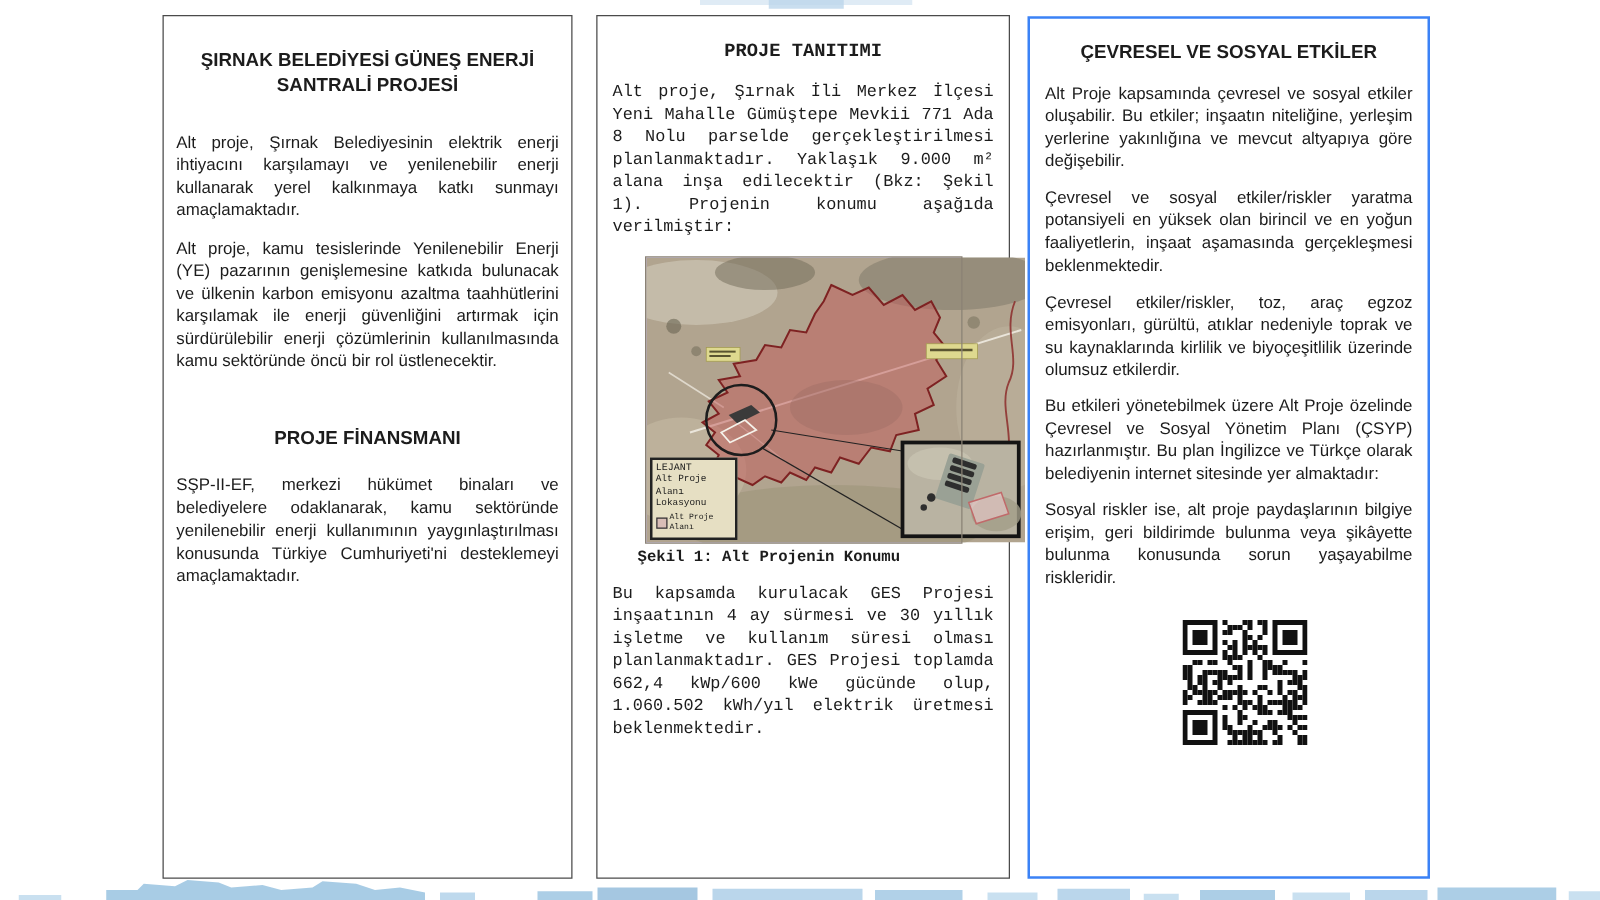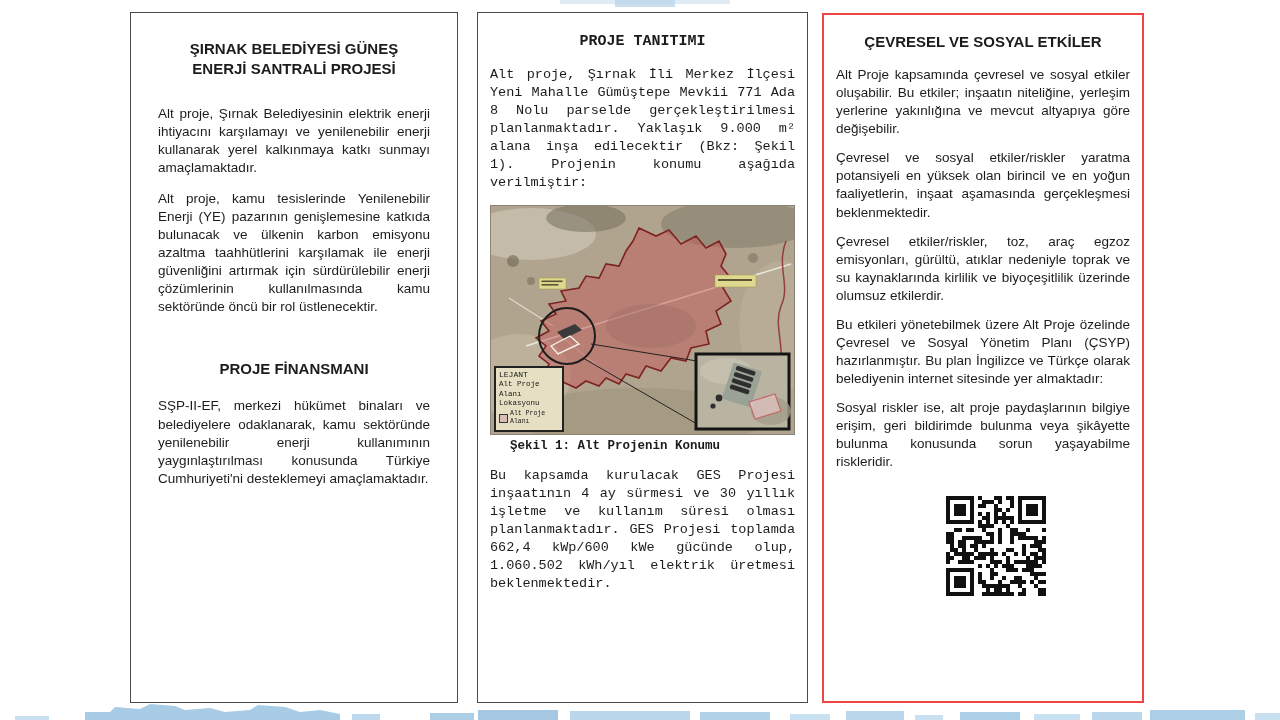--- a/index.html
+++ b/index.html
@@ -1,28 +1,28 @@
 <!DOCTYPE html>
 <html lang="tr"><head>
 <meta charset="utf-8">
 <style>
   html,body{margin:0;padding:0;background:#fff;}
   .page{position:relative;width:1280px;height:720px;background:#ffffff;overflow:hidden;
         font-family:"Liberation Sans","DejaVu Sans",sans-serif;color:#1c1c1c;}
   .col{position:absolute;top:12px;height:691px;background:#fff;border:1px solid #4a4a4a;
        box-sizing:border-box;z-index:2;}
-  #col1{left:130px;width:328px;padding:16px 27px;}
+  #col1{left:130px;width:328px;padding:16px 10px;}
   #col2{left:477px;width:331px;padding:12px 12px;font-family:Liberation Mono, monospace;}
-  #col3{left:822px;top:13px;width:322px;height:690px;border:2px solid #ef4444;padding:10px 12px;}
+  #col3{left:822px;top:13px;width:322px;height:690px;border:2px solid #3b82f6;padding:10px 12px;}
   .col-title{font-size:15px;font-weight:bold;text-align:center;line-height:1.32;margin:10px 6px 26px;}
   .section-heading{font-size:15px;font-weight:bold;text-align:center;margin:8px 0 16px;}
   .finance-heading{margin-top:44px;margin-bottom:20px;text-align:center;}
   .body{font-size:13.5px;line-height:1.34;text-align:justify;margin:0 0 13px;}
   #col3 .body{margin-bottom:11px;}
-  .map-figure{position:relative;width:303px;height:228px;margin:4px auto 0;background:#c4b5fd;
+  .map-figure{position:relative;width:252px;height:228px;margin:4px auto 0;background:#c4b5fd;
               outline:1px solid #8a8275;}
   .map-figure svg{display:block;}
   .legend{position:absolute;left:3px;bottom:2px;width:70px;background:#e6dfc3;border:2px solid #222;
           box-sizing:border-box;padding:2px 3px 3px;font-size:7.5px;line-height:1.25;color:#1a1a1a;}
   .legend .lg-title{font-size:8px;}
   .legend-item{display:flex;align-items:center;gap:2px;margin-top:2px;font-size:6.5px;}
   .swatch{display:inline-block;width:7px;height:7px;background:#d9bdb6;border:1px solid #333;flex:0 0 auto;}
   .caption{font-weight:bold;font-size:12.5px;margin:5px 0 14px 20px;}
   .doc-link{display:block;margin:26px 2px 0;color:#2353c5;text-decoration:underline;
             font-size:13.5px;line-height:1.5;overflow-wrap:anywhere;cursor:pointer;}

